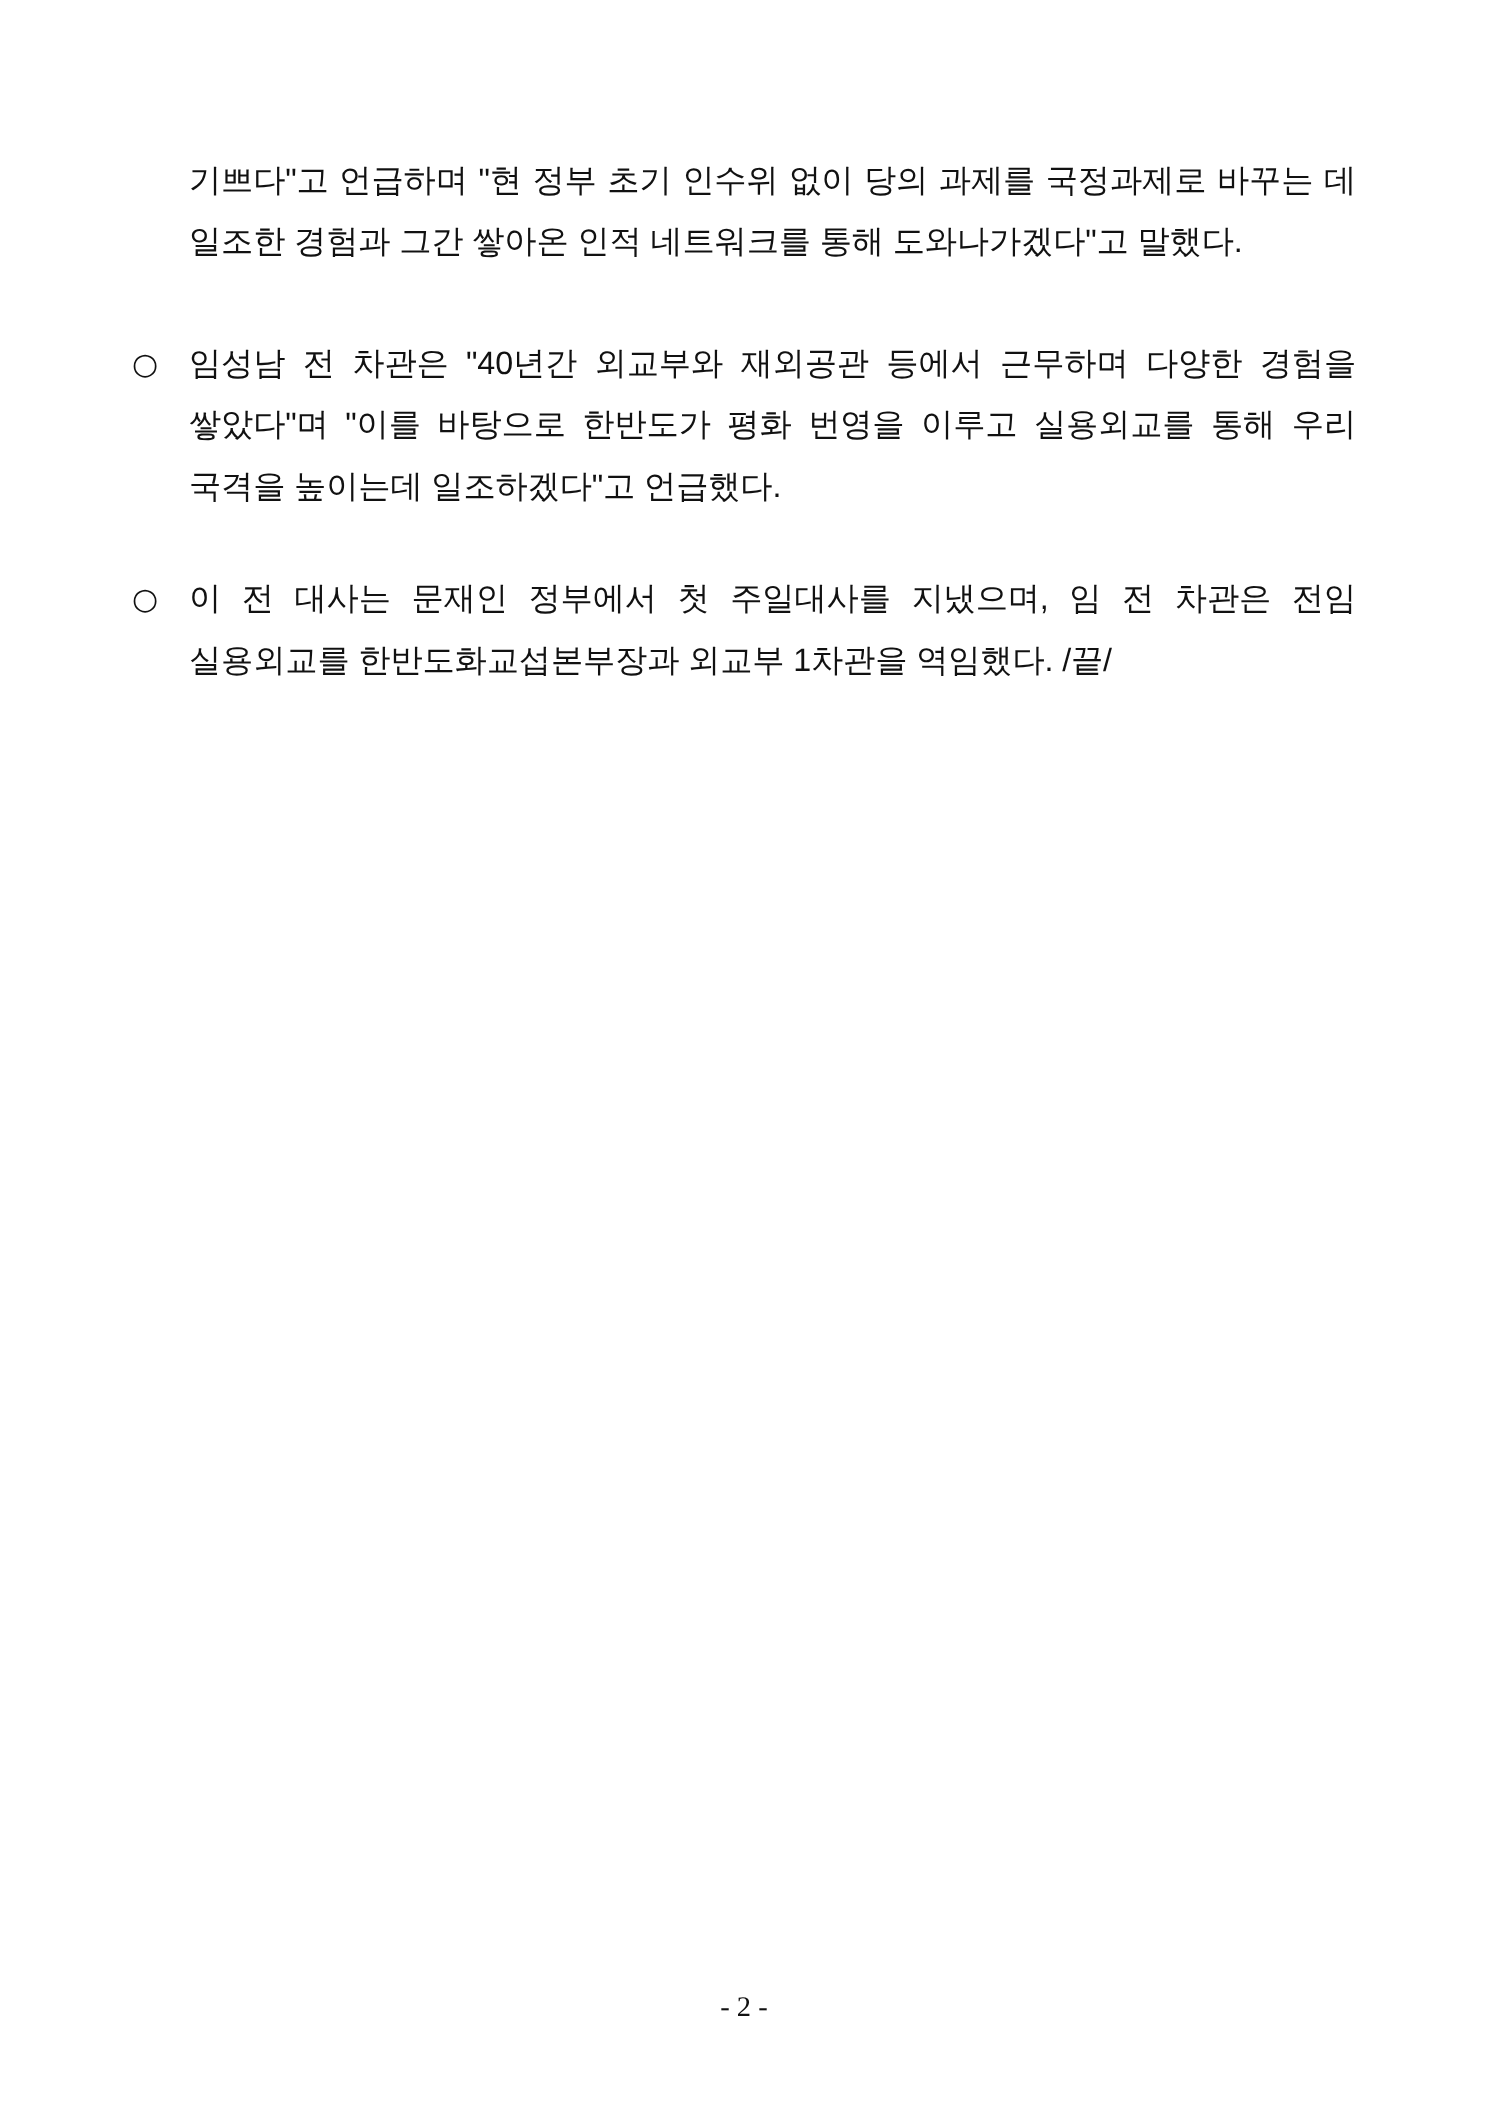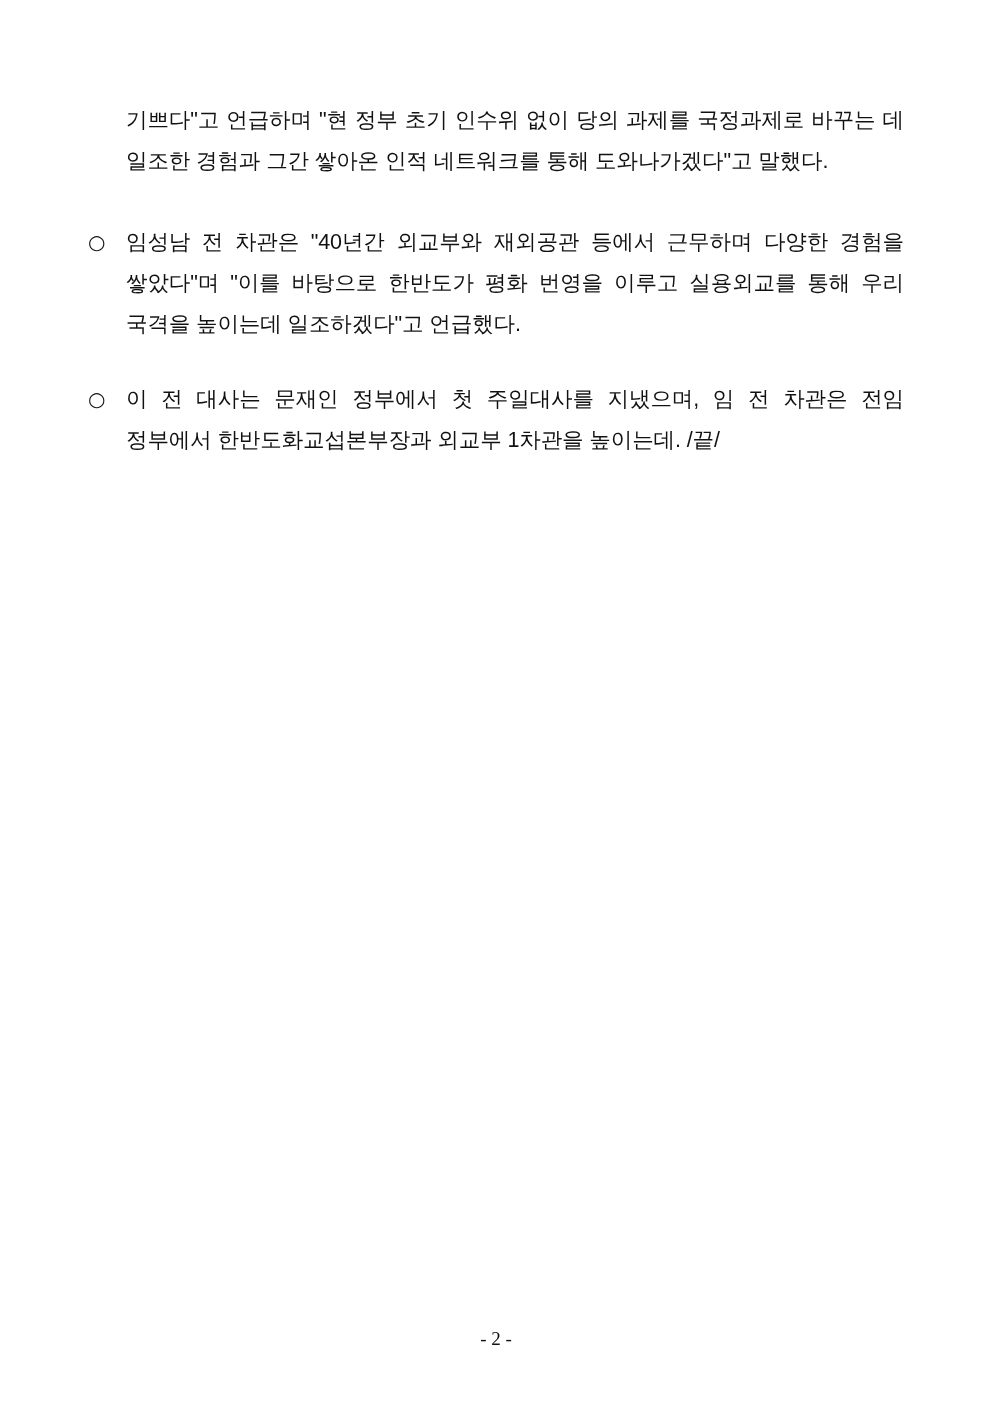--- a/index.html
+++ b/index.html
@@ -77,20 +77,20 @@
       <div class="ptext noindent">기쁘다"고 언급하며 "현 정부 초기 인수위 없이 당의 과제를 국정과제로 바꾸는 데 일조한 경험과 그간 쌓아온 인적 네트워크를 통해 도와나가겠다"고 말했다.</div>
     </div>
 
     <div class="para">
       <div class="bullet">○</div>
       <div class="ptext">임성남 전 차관은 "40년간 외교부와 재외공관 등에서 근무하며 다양한 경험을 쌓았다"며 "이를 바탕으로 한반도가 평화 번영을 이루고 실용외교를 통해 우리 국격을 높이는데 일조하겠다"고 언급했다.</div>
     </div>
 
     <div class="para">
       <div class="bullet">○</div>
-      <div class="ptext">이 전 대사는 문재인 정부에서 첫 주일대사를 지냈으며, 임 전 차관은 전임 정부에서 한반도화교섭본부장과 외교부 1차관을 높이는데. /끝/</div>
+      <div class="ptext">이 전 대사는 문재인 정부에서 첫 주일대사를 지냈으며, 임 전 차관은 전임 실용외교를 한반도화교섭본부장과 외교부 1차관을 역임했다. /끝/</div>
     </div>
 
   </div>
 
   <div class="footer">- 2 -</div>
 
 </div>
 
 </body></html>

